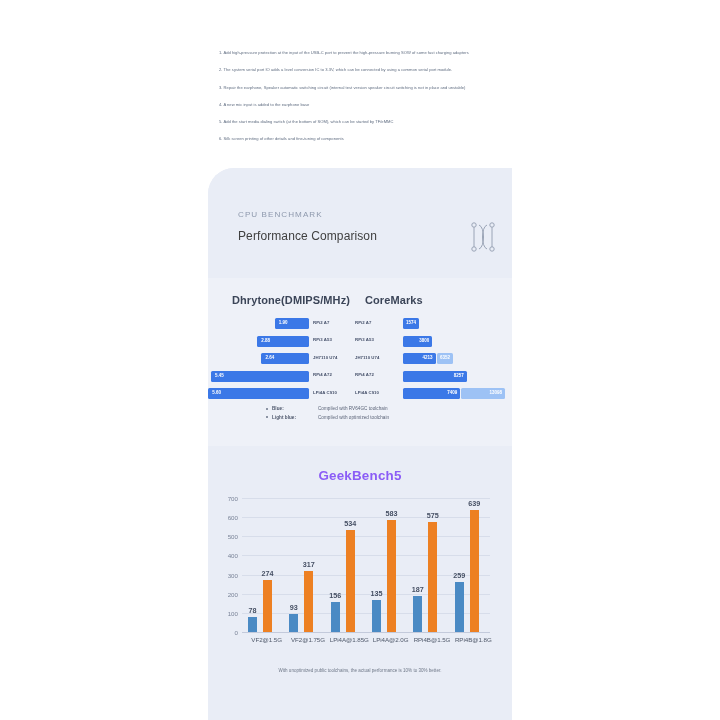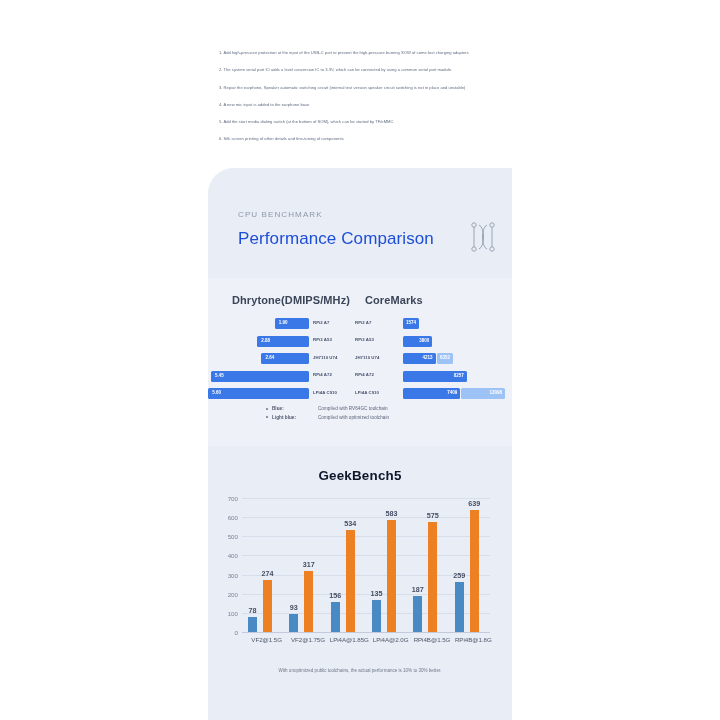--- a/index.html
+++ b/index.html
@@ -55,21 +55,21 @@
   #card-header{
     position:absolute;left:0;top:0;width:304px;height:106px;
     background:#e9edf6;
   }
   #eyebrow{
     position:absolute;left:30px;top:42px;
     color:#8e99ad;font-size:8.1px;letter-spacing:1.05px;font-weight:500;
   }
   #card-title{
     position:absolute;left:30px;top:61px;
-    color:#1d4ed8;font-size:17px;font-weight:400;letter-spacing:.1px;
+    color:#404040;font-size:12px;font-weight:400;letter-spacing:.1px;
   }
   #node-icon{
     position:absolute;left:261px;top:52px;width:28px;height:34px;
   }
 
   
   #hbars-panel{
     position:absolute;left:0;top:110px;width:304px;height:222px;
     background:#eef1f8;
   }
@@ -134,21 +134,21 @@
   }
   .hb-leg-k{display:inline-block;width:46px;font-weight:600;color:#4d566b;}
 
   
   #gb-panel{
     position:absolute;left:0;top:278px;width:304px;height:274px;
     background:#e9edf6;
   }
   #gb-title{
     position:absolute;left:0;top:22px;width:304px;text-align:center;
-    color:#0f172a;font-size:13.4px;font-weight:700;letter-spacing:.2px;
+    color:#8b5cf6;font-size:13.4px;font-weight:700;letter-spacing:.2px;
   }
   #gb-plot{
     position:absolute;left:34px;top:52px;width:248px;height:134px;
   }
   .gb-gridline{
     position:absolute;left:0;width:248px;height:1px;background:#d7ddea;
   }
   .gb-axis-base{
     position:absolute;left:0;width:248px;height:1px;background:#c3cadb;
   }

